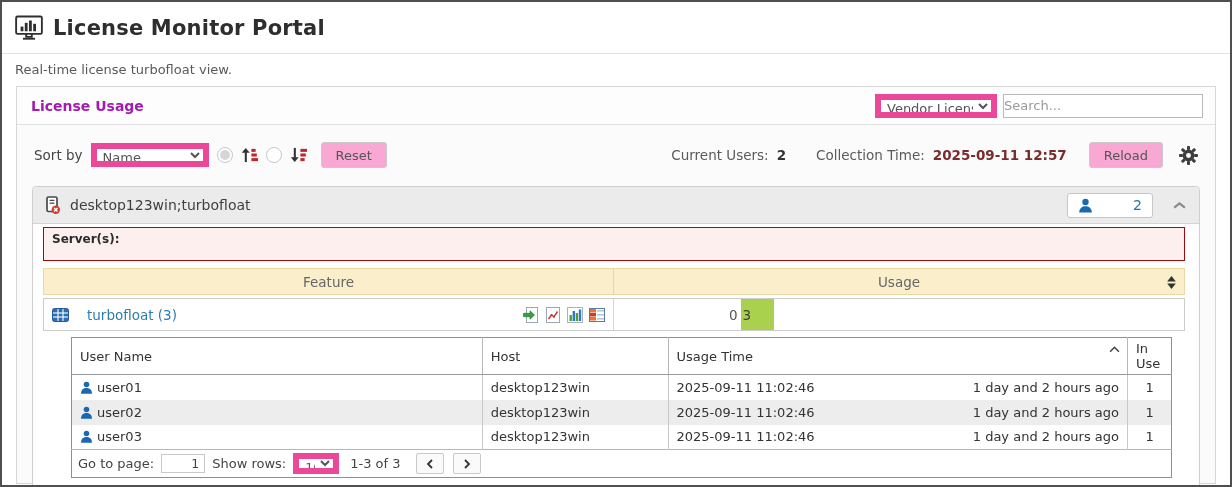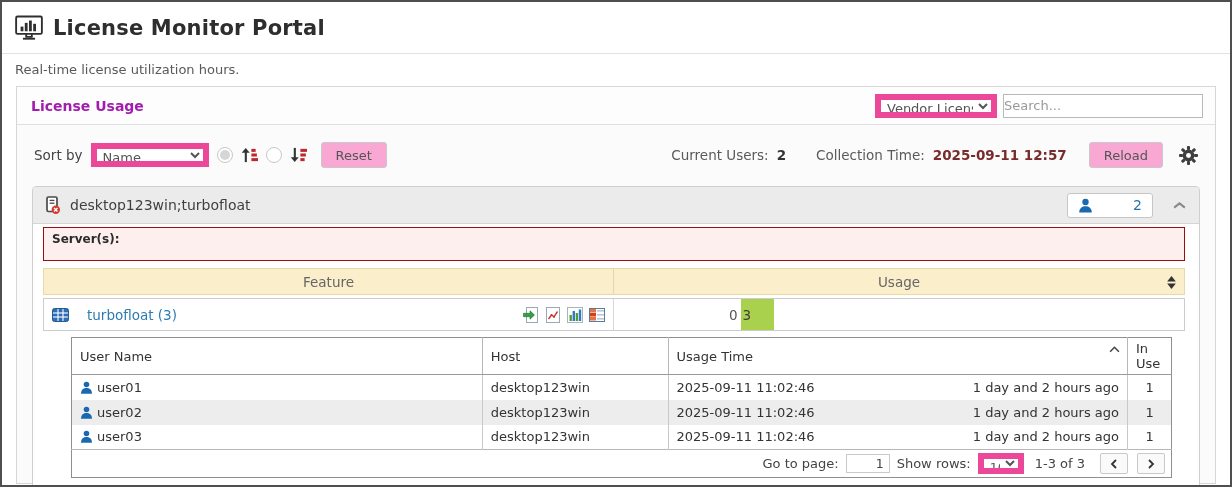--- a/index.html
+++ b/index.html
@@ -63,21 +63,21 @@
   .user-table th { font-weight:normal; text-align:left; padding:3px 8px; height:24px; border-bottom:1px solid #9a9a9a; border-right:1px solid #b7b7b7; }
   .user-table td { padding:2px 8px; height:25px; border-right:1px solid #c9c9c9; }
   .user-table th:last-child, .user-table td:last-child { border-right:none; }
   .user-table tbody tr:nth-child(2) { background:#ededed; }
   .cell-user { display:flex; align-items:center; gap:4px; }
   .th-time { position:relative; }
   .th-time .caret { position:absolute; right:7px; top:8px; }
   .cell-time { display:flex; justify-content:space-between; }
   .col-inuse { text-align:center; }
   .user-table tfoot td { border-top:1px solid #b7b7b7; padding:3px 6px; height:27px; }
-  .pagination { display:flex; justify-content:flex-end; align-items:center; gap:7px; font-size:13px; color:#444; }
+  .pagination { display:flex; justify-content:flex-start; align-items:center; gap:7px; font-size:13px; color:#444; }
   .page-input { width:44px; height:19px; border:1px solid #c9c9c9; text-align:right; padding:0 5px; font-size:12.5px; color:#444; font-family:inherit; }
   .rows-select { width:46px; height:21px; font-size:12.5px; }
   .pg-btn { width:28px; height:21px; background:#fafafa; border:1px solid #c9c9c9; border-radius:2px; display:inline-flex; align-items:center; justify-content:center; margin-left:2px; cursor:pointer; }
   .range-label { margin:0 6px 0 4px; }
   svg { display:block; }
 </style>
 </head>
 <body>
 
 <div class="page">
@@ -90,21 +90,21 @@
         <rect x="10.5" y="8" width="3" height="9" fill="#2f2f2f"></rect>
         <rect x="15" y="5.5" width="3" height="11.5" fill="#2f2f2f"></rect>
         <rect x="19.5" y="9" width="3" height="8" fill="#2f2f2f"></rect>
         <path d="M12 20 v3 h6 v-3" fill="none" stroke="#2f2f2f" stroke-width="2"></path>
         <rect x="8.5" y="24" width="13" height="2" fill="#2f2f2f"></rect>
       </svg>
     </span>
     <span class="app-title">License Monitor Portal</span>
   </div>
 
-  <div class="subtitle">Real-time license utilization hours.</div>
+  <div class="subtitle">Real-time license turbofloat view.</div>
 
   <div class="usage-panel">
     <div class="panel-header">
       <span class="panel-title">License Usage</span>
       <div class="panel-controls">
         <select class="vendor-select">
           <option>Vendor License</option>
         </select>
         <input class="search-input" type="text" placeholder="Search..." style="">
       </div>

